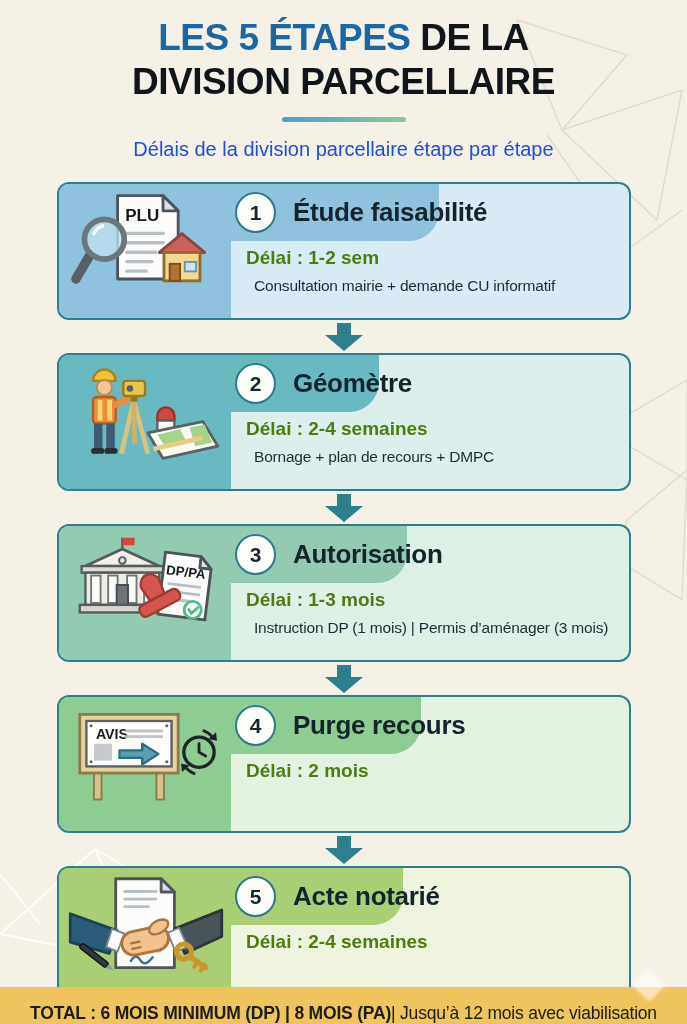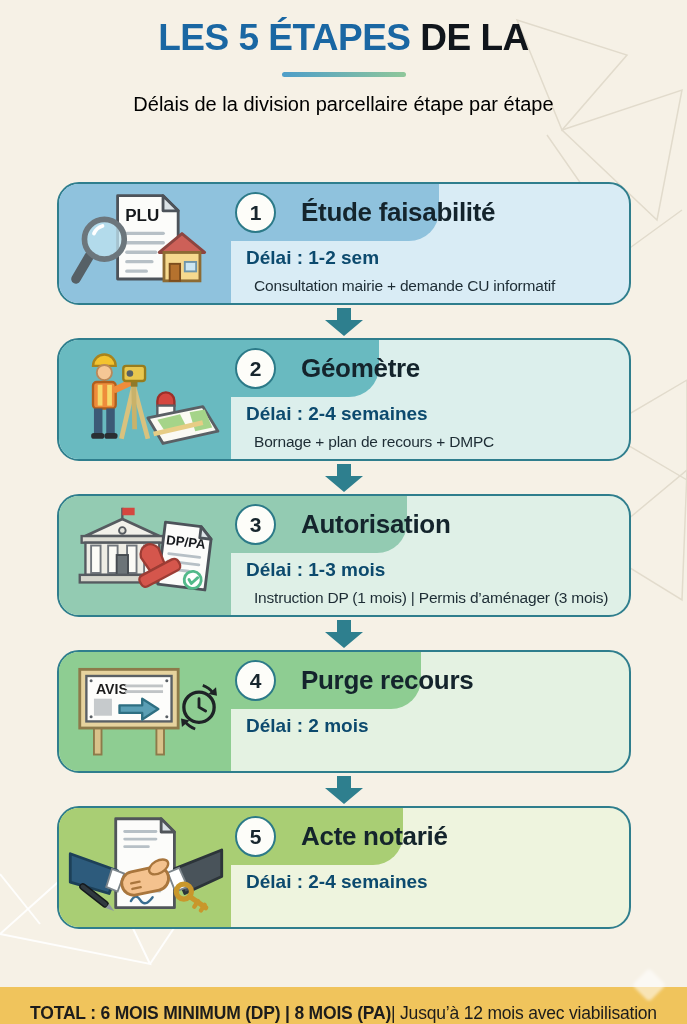--- a/index.html
+++ b/index.html
@@ -10,43 +10,43 @@
   .deco{position:absolute;pointer-events:none;}
   .deco-tr{top:0;right:0;}
   .deco-bl{left:0;bottom:30px;}
 
   
   .header{position:relative;padding-top:16px;text-align:center;z-index:2;}
   .title{margin:0;font-size:37px;line-height:1.2;font-weight:700;letter-spacing:-.5px;color:#10151b;}
   .title .hl{color:#1a67a3;}
   .divider{width:124px;height:5px;border-radius:3px;margin:12px auto 11px;
            background:linear-gradient(90deg,#4e9ec9,#8fc79a);}
-  .subtitle{margin:16px;font-size:20px;color:#000000;}
+  .subtitle{margin:16px;font-size:20px;color:#1d4ed8;}
 
   
   .steps{position:absolute;top:182px;left:57px;width:574px;z-index:2;}
-  .card{position:relative;height:123px;box-sizing:border-box;border:2.5px solid #2f7e8d;
-        border-radius:22px;background:var(--surface);overflow:hidden;}
+  .card{position:relative;height:138px;box-sizing:border-box;border:2.5px solid #2f7e8d;
+        border-radius:12px;background:var(--surface);overflow:hidden;}
   .accent-left{position:absolute;left:0;top:0;bottom:0;width:172px;background:var(--accent);}
   .accent-top{position:absolute;left:0;top:0;height:57px;background:var(--accent);
               border-radius:0 0 30px 0;}
   .c1{--accent:#8fc2dd;--surface:#d9ecf5;} .c1 .accent-top{width:380px;}
   .c2{--accent:#69bac0;--surface:#dcefec;} .c2 .accent-top{width:320px;}
   .c3{--accent:#93cbb2;--surface:#dff0e7;} .c3 .accent-top{width:348px;}
   .c4{--accent:#8ecd92;--surface:#e4f2e2;} .c4 .accent-top{width:362px;}
   .c5{--accent:#a9ce74;--surface:#eef4de;} .c5 .accent-top{width:344px;}
 
   .card-header{position:absolute;left:176px;top:0;height:57px;display:flex;align-items:center;gap:13px;}
   .step-num{width:37px;height:37px;border-radius:50%;background:#fdfdf9;border:2px solid #2c7a88;
             display:flex;align-items:center;justify-content:center;
             font-size:21px;font-weight:700;color:#18262e;flex:0 0 auto;}
-  .step-title{margin:12px;font-size:26px;font-weight:700;letter-spacing:-.3px;color:#14242c;white-space:nowrap;}
+  .step-title{margin:4px;font-size:26px;font-weight:700;letter-spacing:-.3px;color:#14242c;white-space:nowrap;}
 
   .card-body{position:absolute;left:187px;top:63px;right:4px;}
-  .delay{margin:0 0 4px;font-size:19px;font-weight:700;color:#0c4a6e;}
+  .delay{margin:0 0 4px;font-size:19px;font-weight:700;color:#4d7c0f;}
   .detail{margin:8px;font-size:15.5px;letter-spacing:-.2px;color:#1d2c34;white-space:nowrap;}
 
   .illustration{position:absolute;left:2px;top:2px;width:170px;height:114px;
                 display:flex;align-items:center;justify-content:center;}
   .illustration svg{width:160px;height:106px;}
 
   .arrow-wrap{height:33px;display:flex;align-items:center;justify-content:center;}
 
   
   .footer{position:absolute;left:0;right:0;bottom:0;height:37px;background:#f0c45c;
@@ -75,20 +75,21 @@
     <g fill="none" stroke="rgba(255,255,255,0.9)" stroke-width="2">
       <path d="M0 120 L95 35 L150 150 Z"></path>
       <path d="M95 35 L190 90 L150 150"></path>
       <path d="M0 60 L40 110"></path>
     </g>
   </svg>
 
   <header class="header">
     <h1 class="title">
       <span class="hl">LES 5 ÉTAPES</span><span> DE LA</span><br>
+      <span>DIVISION PARCELLAIRE</span>
     </h1>
     <div class="divider"></div>
     <p class="subtitle">Délais de la division parcellaire étape par étape</p>
   </header>
 
   <main class="steps">
 
     <section class="card c1">
       <div class="accent-left"></div>
       <div class="accent-top"></div>

